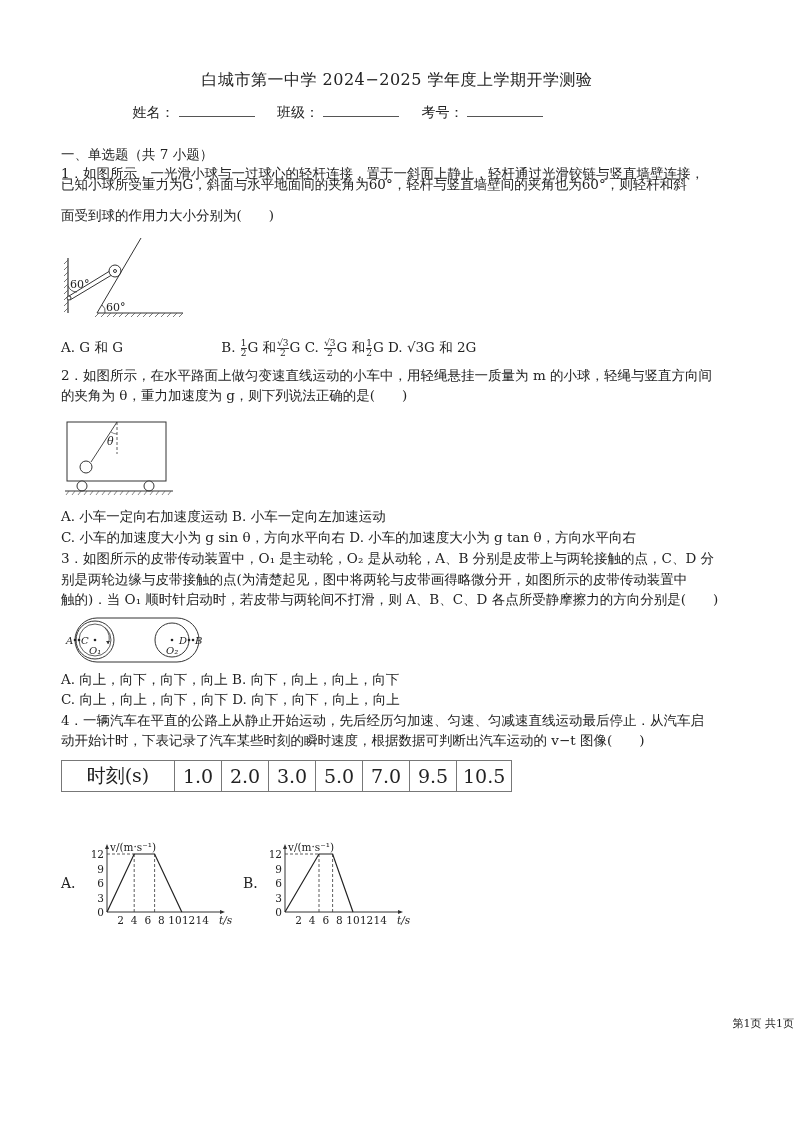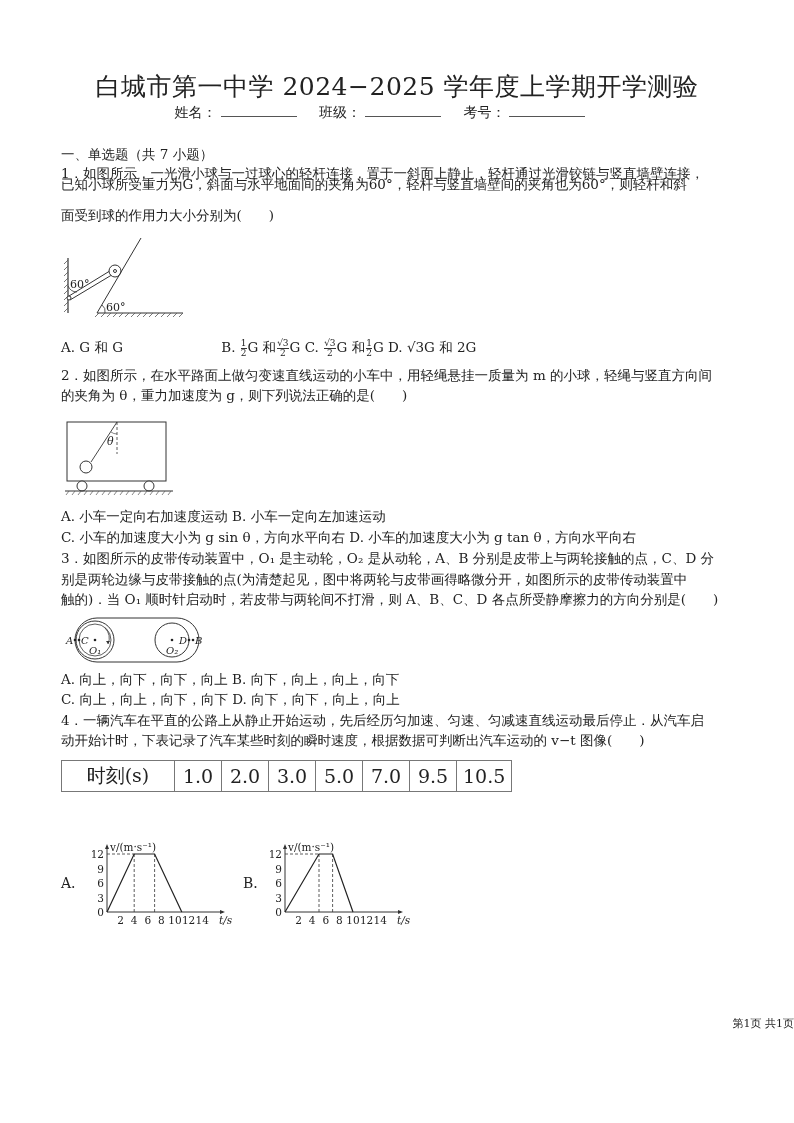--- a/index.html
+++ b/index.html
@@ -1,19 +1,19 @@
 <!DOCTYPE html>
 <html><head>
   <meta charset="utf-8">
   <style>
     html, body { margin: 0; padding: 0; background: #fff; }
     body { width: 794px; height: 1123px; position: relative; font-family: "DejaVu Serif", "Liberation Serif", serif; color: #222; overflow: hidden; }
     .abs { position: absolute; }
-    .title { top: 70px; left: 0; width: 794px; text-align: center; font-size: 25px; letter-spacing: 0.5px; }
-    .info { top: 104px; left: 0; width: 694px; text-align: center; font-size: 14px; padding-left: 42px; }
+    .title { top: 70px; left: 0; width: 794px; text-align: center; font-size: 16px; letter-spacing: 0.5px; }
+    .info { top: 104px; left: 0; width: 694px; text-align: center; font-size: 14px; }
     .info .blank { display: inline-block; width: 76px; border-bottom: 1px solid #555; margin: 0 18px 0 4px; height: 12px; vertical-align: baseline; }
     .line { position: absolute; left: 61px; font-size: 13.5px; white-space: nowrap; line-height: 18px; }
     .frac { display: inline-block; vertical-align: middle; text-align: center; font-size: 9px; line-height: 9px; margin: 0 1px; }
     .frac span { display: block; }
     .frac .num { border-bottom: 1px solid #333; }
     table.vt { position: absolute; left: 61px; top: 760px; border-collapse: collapse; font-size: 19px; }
     table.vt td { border: 1px solid #777; height: 30px; text-align: center; padding: 0 6px; }
     table.vt tr td:first-child { width: 100px; }
     table.vt td.c { width: 34px; }
     .footer { top: 1016px; left: 0; width: 794px; text-align: right; font-size: 11px; }

